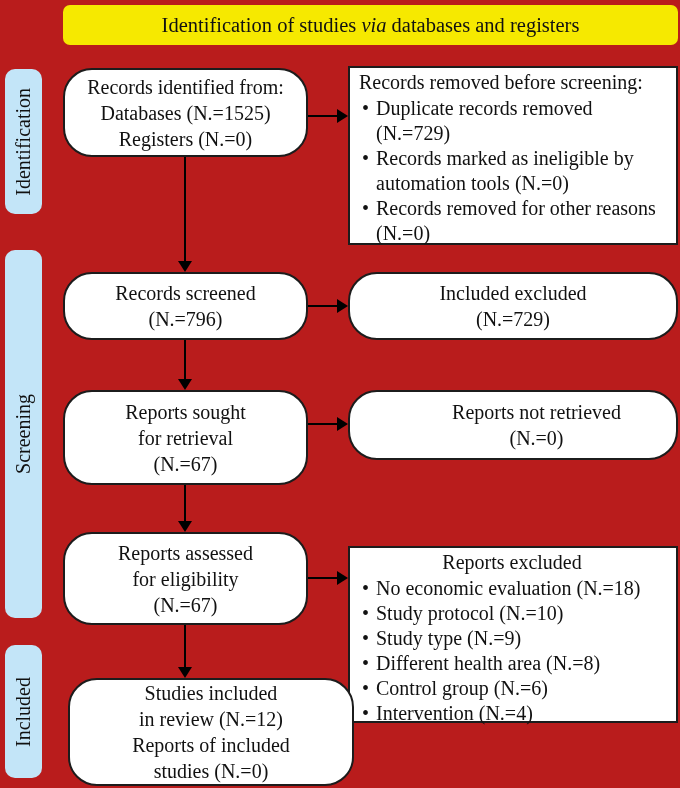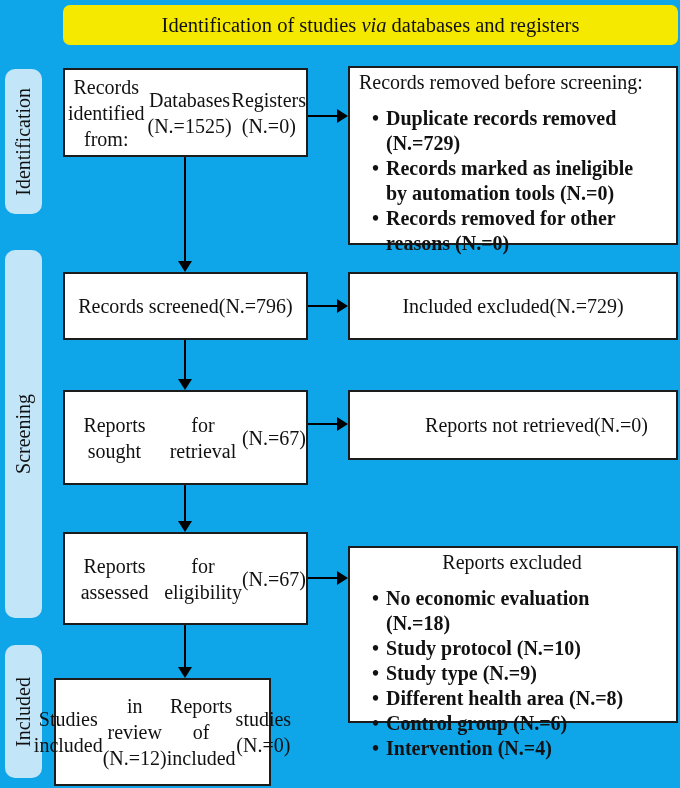--- a/index.html
+++ b/index.html
@@ -5,21 +5,21 @@
   :root{
     --header-bg:#f6e900;
     --stage-label-bg:#c3e5f8;
     --box-border:#1c1c1c;
     --text:#111111;
   }
   html,body{margin:0;padding:0;background:#ffffff;}
   .stage{
     position:relative;
     width:680px;height:788px;
-    background:#0ea5e9;
+    background:#b91c1c;
     font-family:"Liberation Serif","DejaVu Serif",serif;
     color:var(--text);
     overflow:hidden;
   }
   
   .banner{
     position:absolute;left:63px;top:5px;width:615px;height:40px;
     background:var(--header-bg);
     border-radius:7px;
     display:flex;align-items:center;justify-content:center;
@@ -40,33 +40,34 @@
   }
   
   .fbox{
     position:absolute;
     box-sizing:border-box;
     background:#ffffff;
     border:2px solid var(--box-border);
     font-size:20px;
   }
   .fbox.centered{
-    display:flex;flex-direction:row;
+    display:flex;flex-direction:column;
     align-items:center;justify-content:center;
     text-align:center;
     line-height:26px;
+    border-radius:29px;
   }
   .fbox.bulleted{
     padding:2px 11px 2px 9px;
     line-height:25px;
   }
   .fbox .box-title{text-align:left;}
   .fbox .box-title.center{text-align:center;}
   .fbox ul{
-    margin:11px;padding:0;list-style:none;font-weight:bold;
+    margin:1px;padding:0;list-style:none;
   }
   .fbox li{
     position:relative;
     padding-left:16px;
   }
   .fbox li::before{
     content:"\2022";
     position:absolute;left:2px;
   }
   
@@ -148,21 +149,21 @@
     <ul>
       <li>No economic evaluation (N.=18)</li>
       <li>Study protocol (N.=10)</li>
       <li>Study type (N.=9)</li>
       <li>Different health area (N.=8)</li>
       <li>Control group (N.=6)</li>
       <li>Intervention (N.=4)</li>
     </ul>
   </div>
 
-  <div class="fbox centered" style="left:54px;top:678px;width:217px;height:108px;">
+  <div class="fbox centered" style="left:68px;top:678px;width:286px;height:108px;">
     <div>Studies included</div>
     <div>in review (N.=12)</div>
     <div>Reports of included</div>
     <div>studies (N.=0)</div>
   </div>
 
   <div class="varrow" style="left:178px;top:157px;height:115px;">
     <div class="arrow-line"></div>
     <div class="arrow-head"></div>
   </div>

